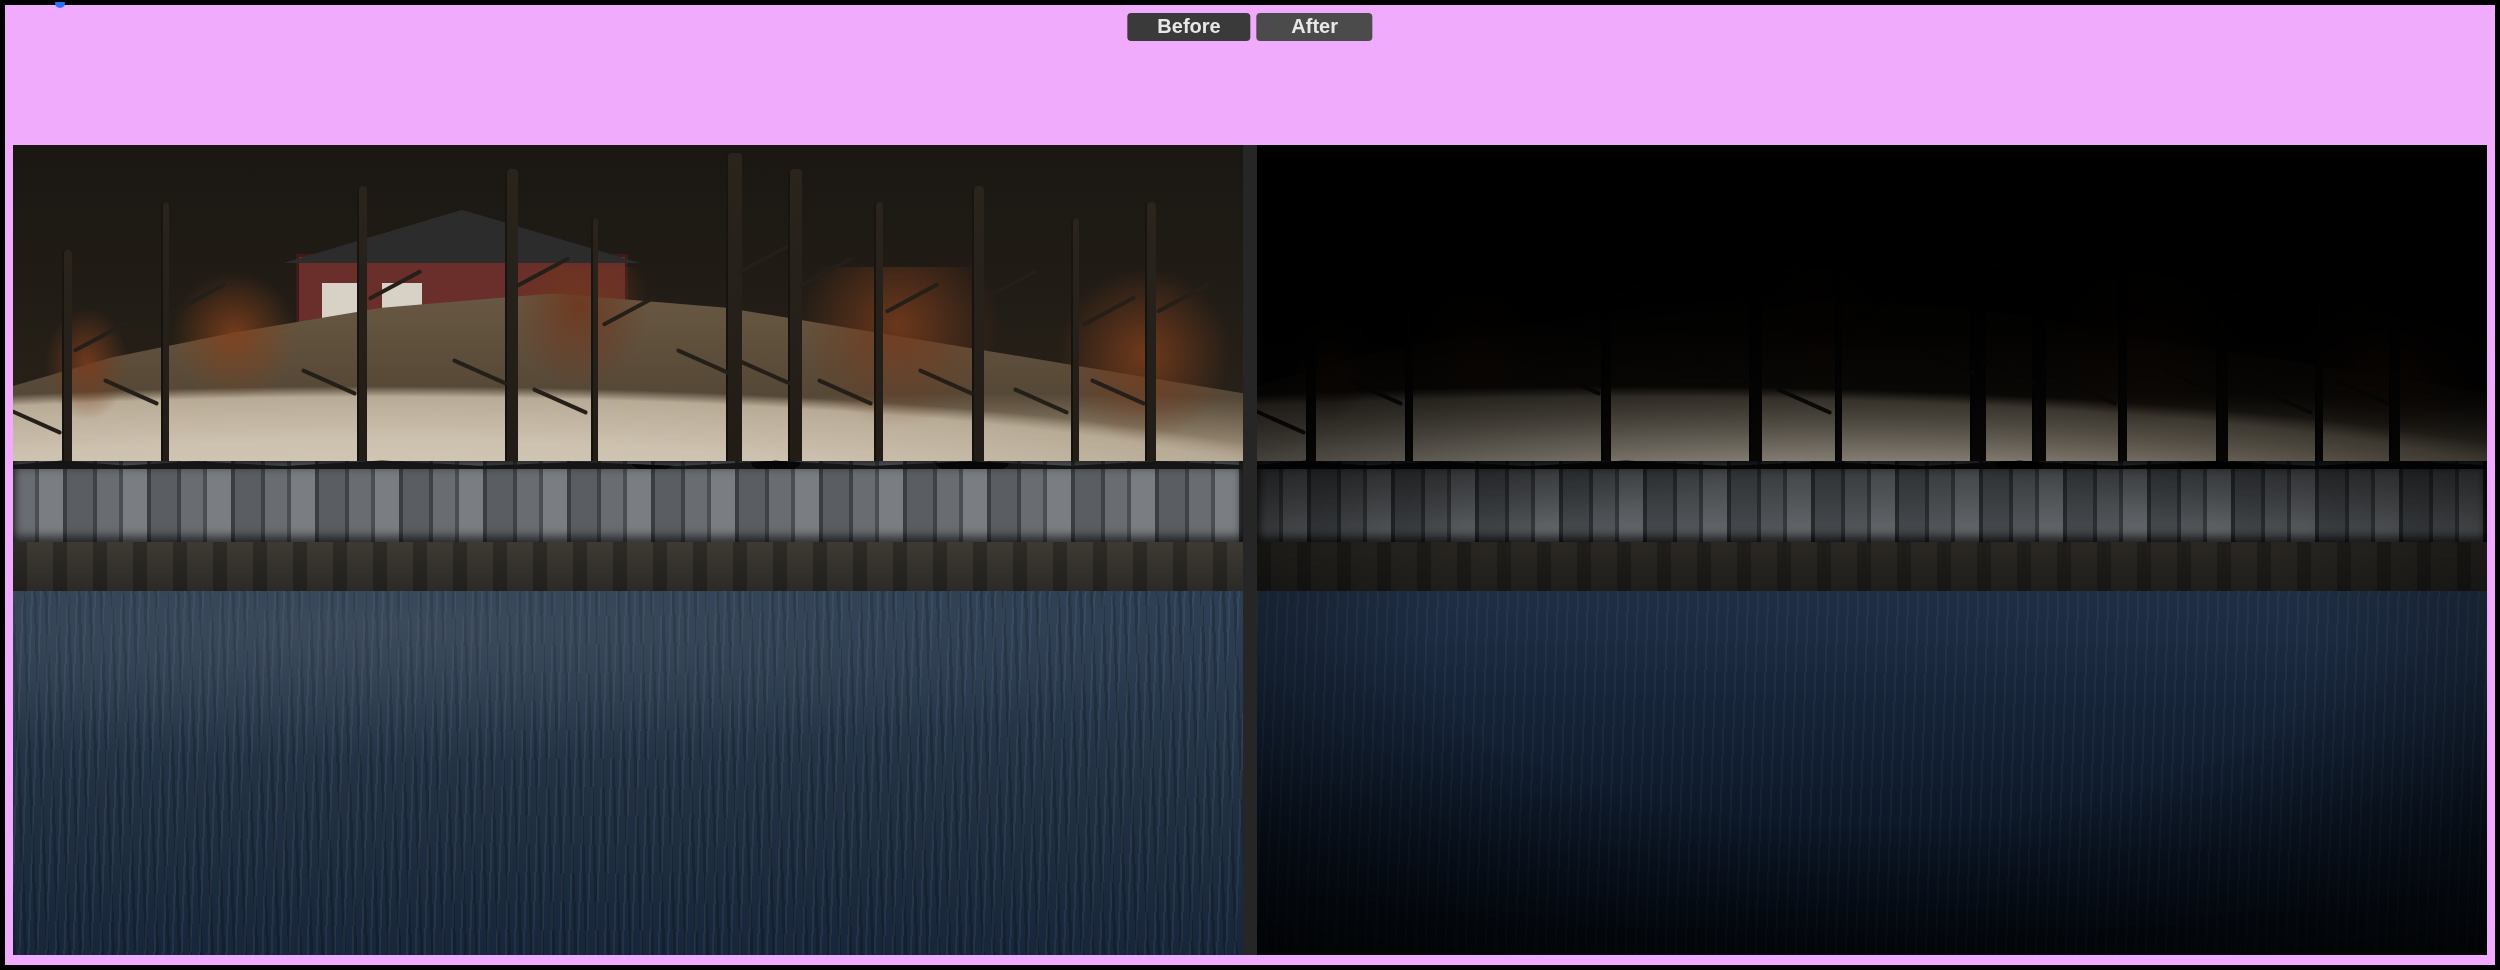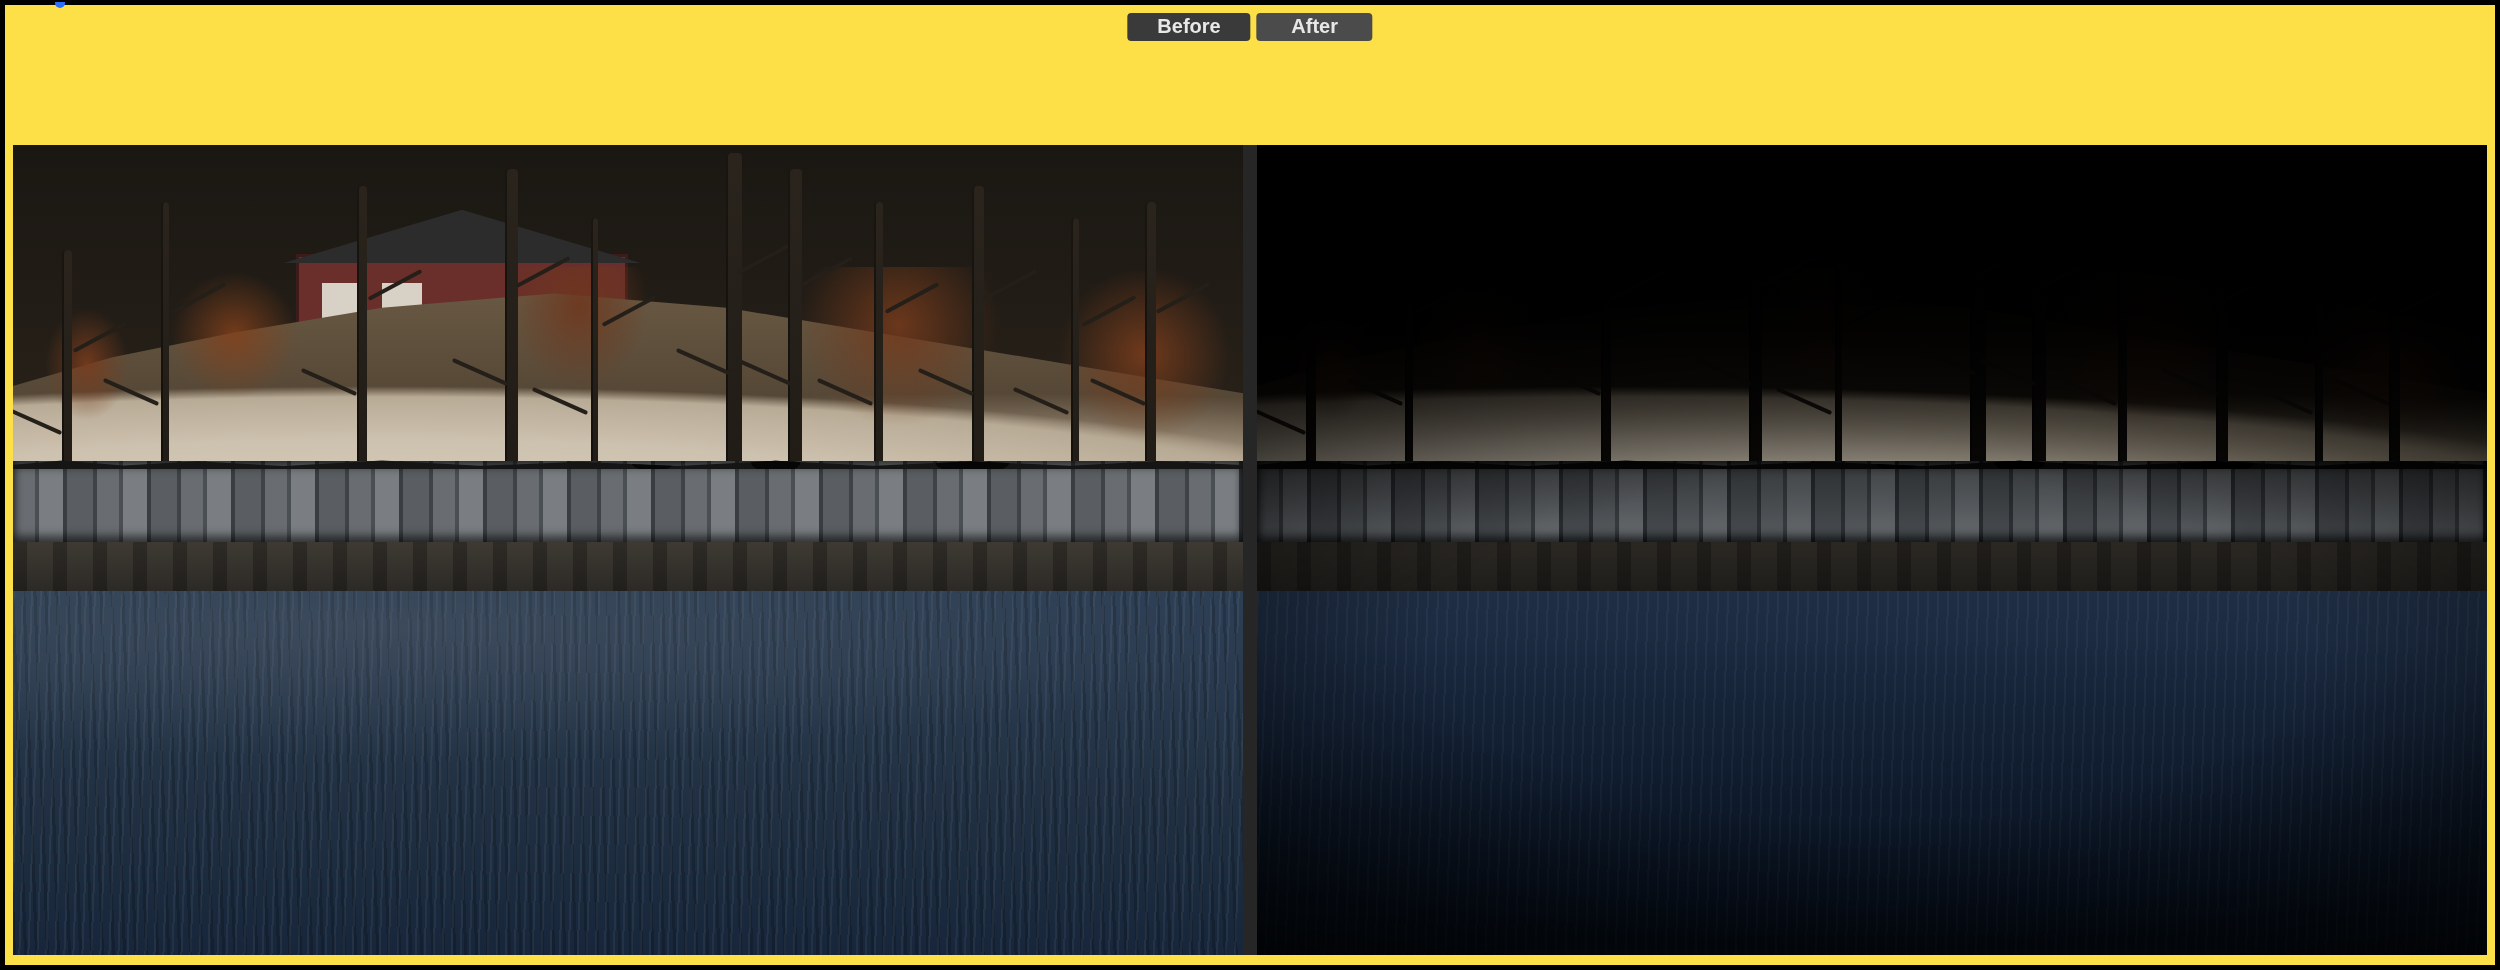--- a/index.html
+++ b/index.html
@@ -8,21 +8,21 @@
     width:2500px;
     height:970px;
     background:#000;
     font-family:-apple-system,Helvetica,Arial,sans-serif;
     overflow:hidden;
     color:#ddd;
   }
   .app{
     position:absolute;
     left:4px; top:4px; right:4px; bottom:4px;
-    background:#fde047;
+    background:#f0abfc;
     border:1px solid #000;
   }
   
   .bluedot{
     position:absolute;
     left:50px; top:-3px;
     width:10px; height:6px;
     background:#2b6fff;
     border-radius:0 0 6px 6px;
   }

